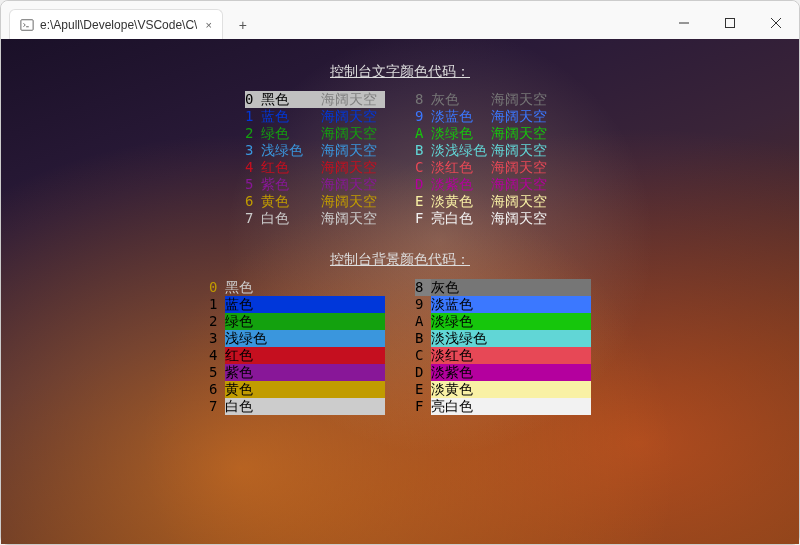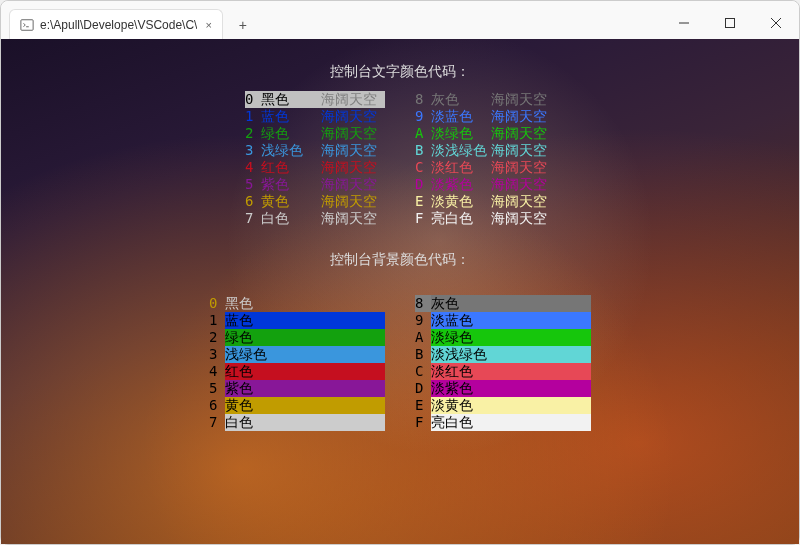--- a/index.html
+++ b/index.html
@@ -19,22 +19,22 @@
   flex: 1;
   position: relative;
   overflow: hidden;
   background:
     radial-gradient(circle at 55% 40%, rgba(255,220,170,0.25), transparent 40%),
     radial-gradient(ellipse at 30% 85%, rgba(255,140,30,0.55), transparent 55%),
     radial-gradient(ellipse at 80% 80%, rgba(255,100,30,0.5), transparent 55%),
     linear-gradient(160deg, #1a1028 0%, #2a1a38 25%, #3a2438 45%, #5a3020 75%, #6a3a1a 100%);
 }
 .console { position: absolute; inset: 0; padding-top: 24px; color: #ccc; font-family: "NSimSun", "SimSun", Consolas, monospace; font-size: 14px; }
-.section-title { text-align: center; color: #ddd; margin-bottom: 10px; }
-.ttl2 { margin-top: 24px; margin-bottom: 26px; }
+.section-title { text-align: center; color: #ddd; margin-bottom: 10px; text-decoration: underline; }
+.ttl2 { margin-top: 24px; margin-bottom: 10px; }
 .grid { display: flex; justify-content: center; gap: 30px; }
 .col { display: flex; flex-direction: column; }
 .row { display: flex; align-items: center; height: 17px; line-height: 17px; white-space: pre; }
 .code-col { width: 16px; text-align: left; color: inherit; }
 .name-col { width: 60px; text-align: left; }
 .sample-col { width: 64px; text-align: left; }
 .bg-name-col { width: 160px; text-align: left; padding-right: 8px; color:#000; }
 .hl-fg { background: #c0c0c0; color: #000; }
 .hl-bg-code { background: #808080; }
 .watermark { position: absolute; right: 16px; bottom: 8px; color: rgba(255,255,255,0.25); font: 600 18px/1 Arial, sans-serif; letter-spacing: 1px; }

